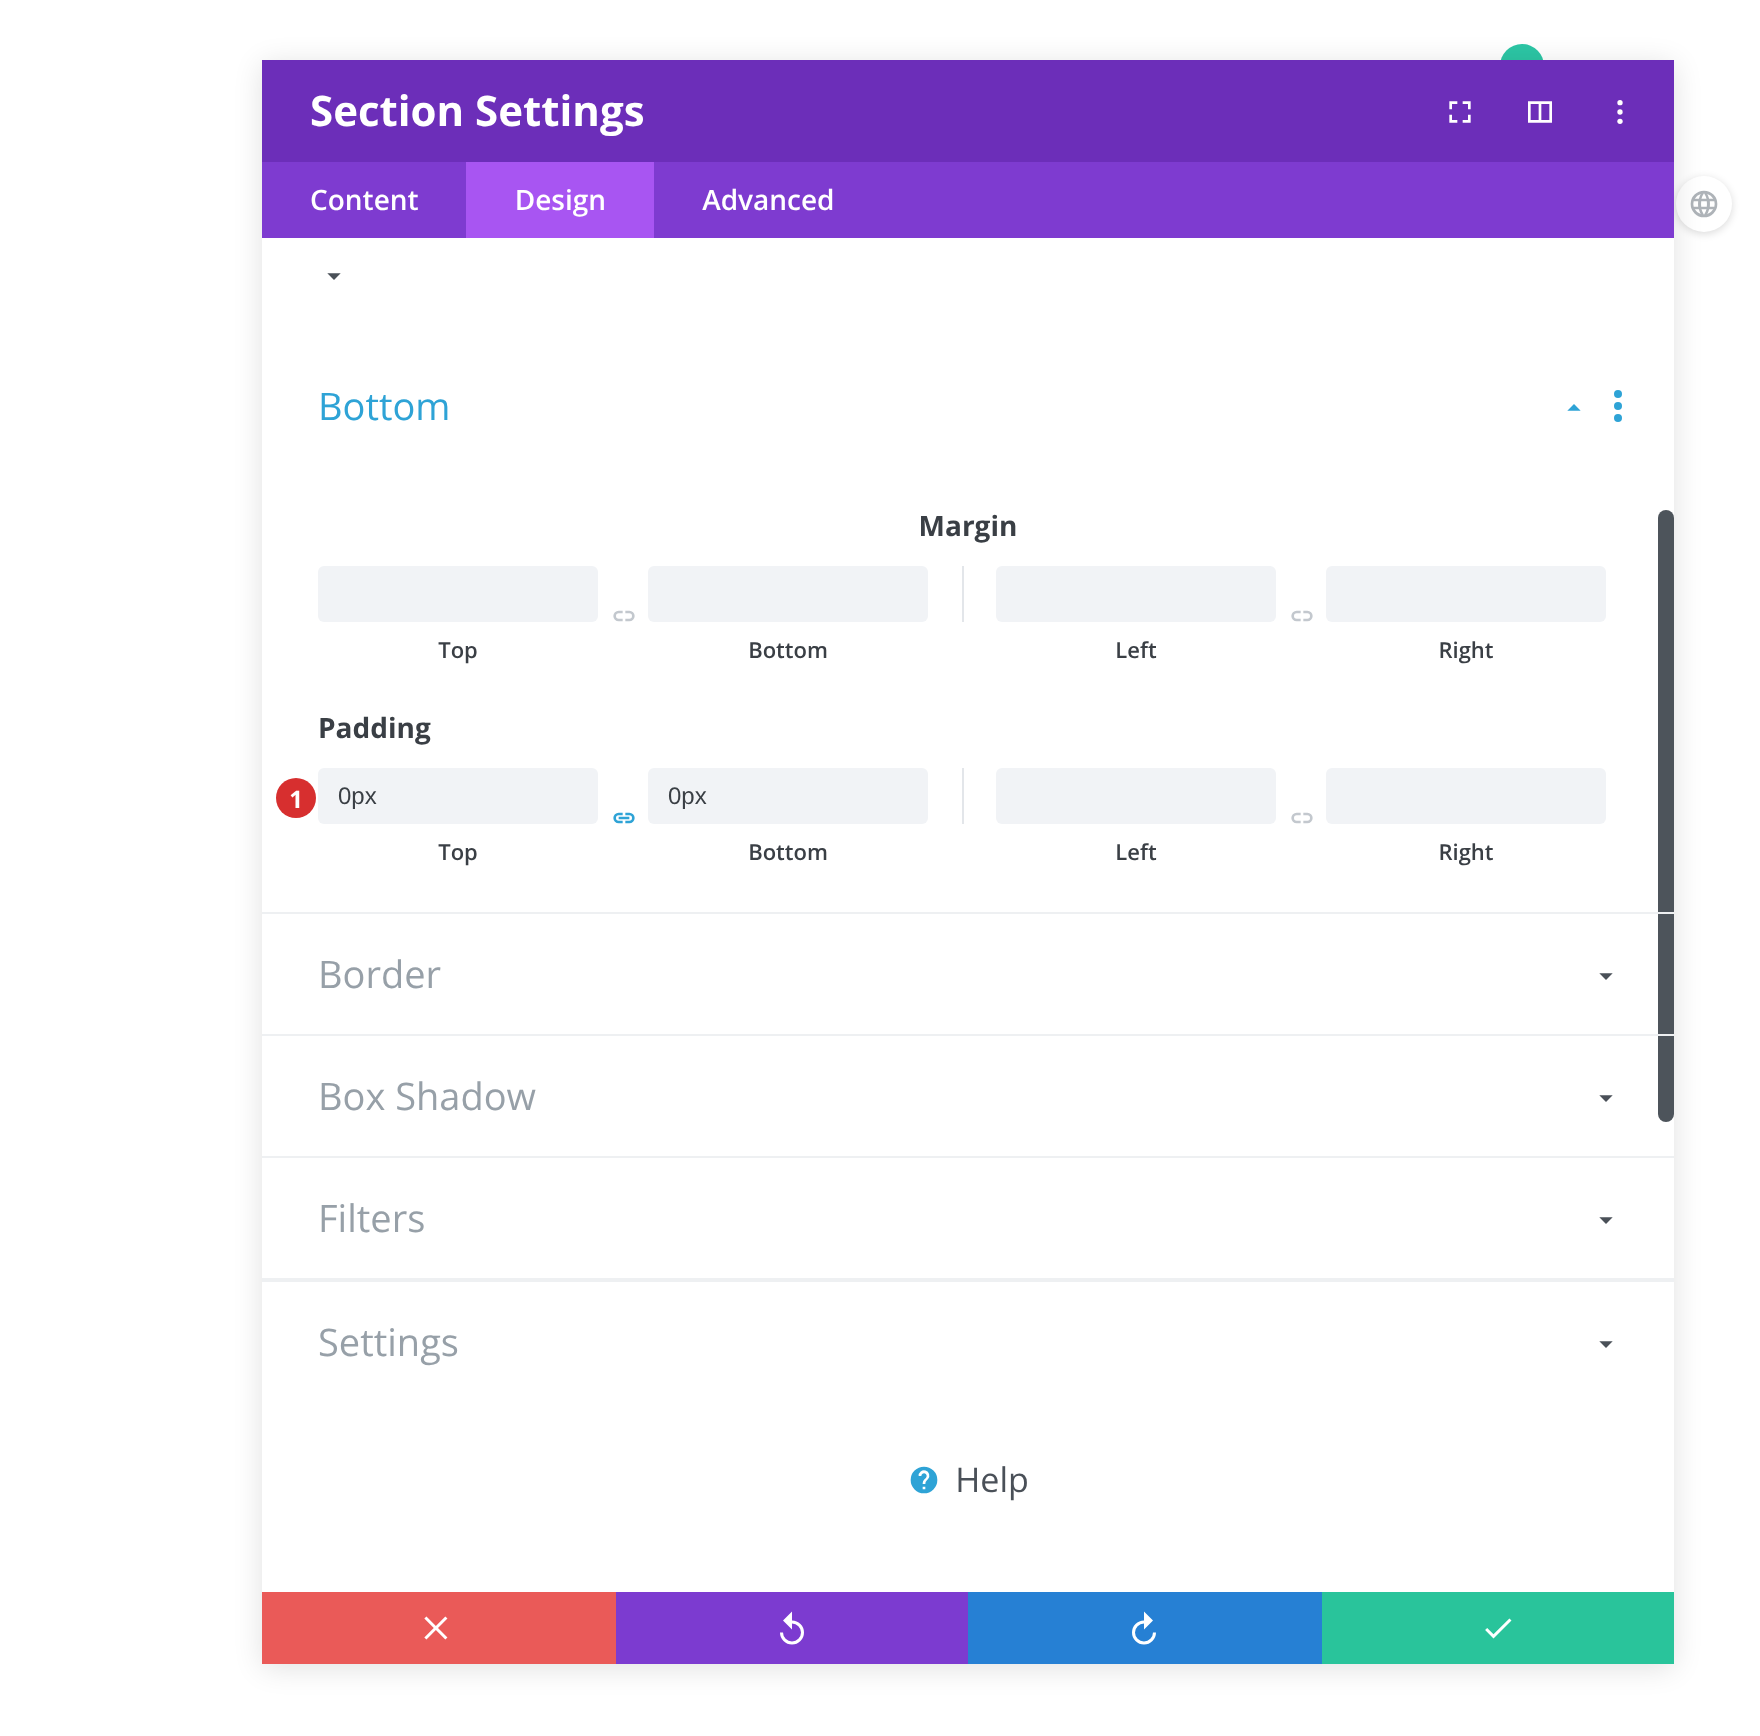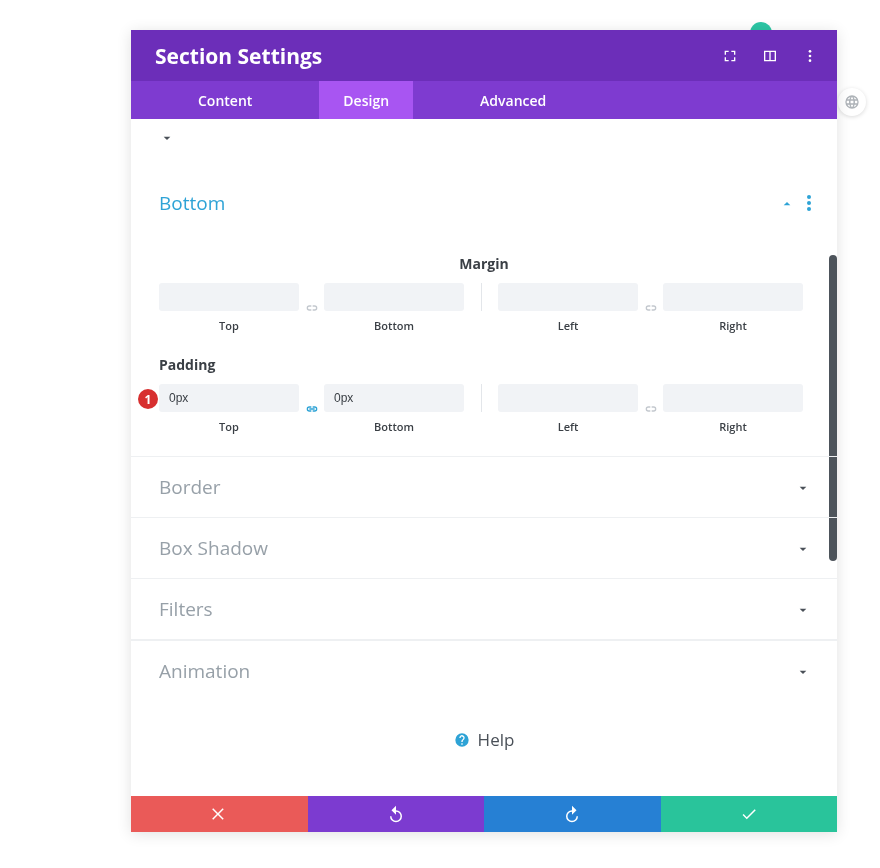--- a/index.html
+++ b/index.html
@@ -13,21 +13,21 @@
 
   
   .modal-header { height: 51px; background: #6c2eb9; color: #fff; display: flex; align-items: center; padding: 0 18px 0 24px; }
   .modal-title { font-size: 21px; font-weight: 700; flex: 1; }
   .hdr-icons { display: flex; align-items: center; gap: 22px; }
   .hdr-icons .hicon { width: 18px; height: 18px; display: flex; align-items: center; justify-content: center; cursor: pointer; }
   .hdr-icons svg { width: 16px; height: 16px; fill: #fff; }
 
   
   .tabs { height: 38px; background: #7e3bd0; display: flex; }
-  .tab { padding: 0 24px; display: flex; align-items: center; color: #fff; font-size: 14px; font-weight: 600; cursor: pointer; margin-left: 43px; }
+  .tab { padding: 0 24px; display: flex; align-items: center; color: #fff; font-size: 14px; font-weight: 600; cursor: pointer; }
   .tab.active { background: #a855f2; }
 
   
   .body { flex: 1; position: relative; overflow: hidden; }
   .scrollbar-dark { position: absolute; right: 0; top: 136px; width: 8px; height: 306px; background: #4d545b; border-radius: 4px; }
   .panel-list { position: absolute; inset: 0; padding: 0; }
 
   .section-row { display: flex; align-items: center; padding: 17px 26px 17px 28px; cursor: pointer; }
   .section-row.first { padding-top: 10px; }
   .section-title { flex: 1; font-size: 19px; font-weight: 500; color: #97a0a8; }
@@ -238,21 +238,21 @@
         <div class="sep"></div>
         <div class="section-row">
           <div class="section-title">Filters</div>
           <div class="chev"><svg viewBox="0 0 24 24">
                 <path d="M7 10l5 5 5-5z"></path>
               </svg></div>
         </div>
         <div class="sep"></div>
         <div class="sep"></div>
         <div class="section-row">
-          <div class="section-title">Animation</div>
+          <div class="section-title">Settings</div>
           <div class="chev"><svg viewBox="0 0 24 24">
                 <path d="M7 10l5 5 5-5z"></path>
               </svg></div>
         </div>
 
         <div class="help-row">
           <svg viewBox="0 0 24 24">
               <path d="M12 2a10 10 0 1 0 10 10A10 10 0 0 0 12 2zm1 17h-2v-2h2zm2.07-7.75-.9.92A3.4 3.4 0 0 0 13 15h-2v-.5a4 4 0 0 1 1.17-2.83l1.24-1.26A2 2 0 1 0 10 9H8a4 4 0 1 1 7.07 2.25z"></path>
             </svg>
           <span>Help</span>

